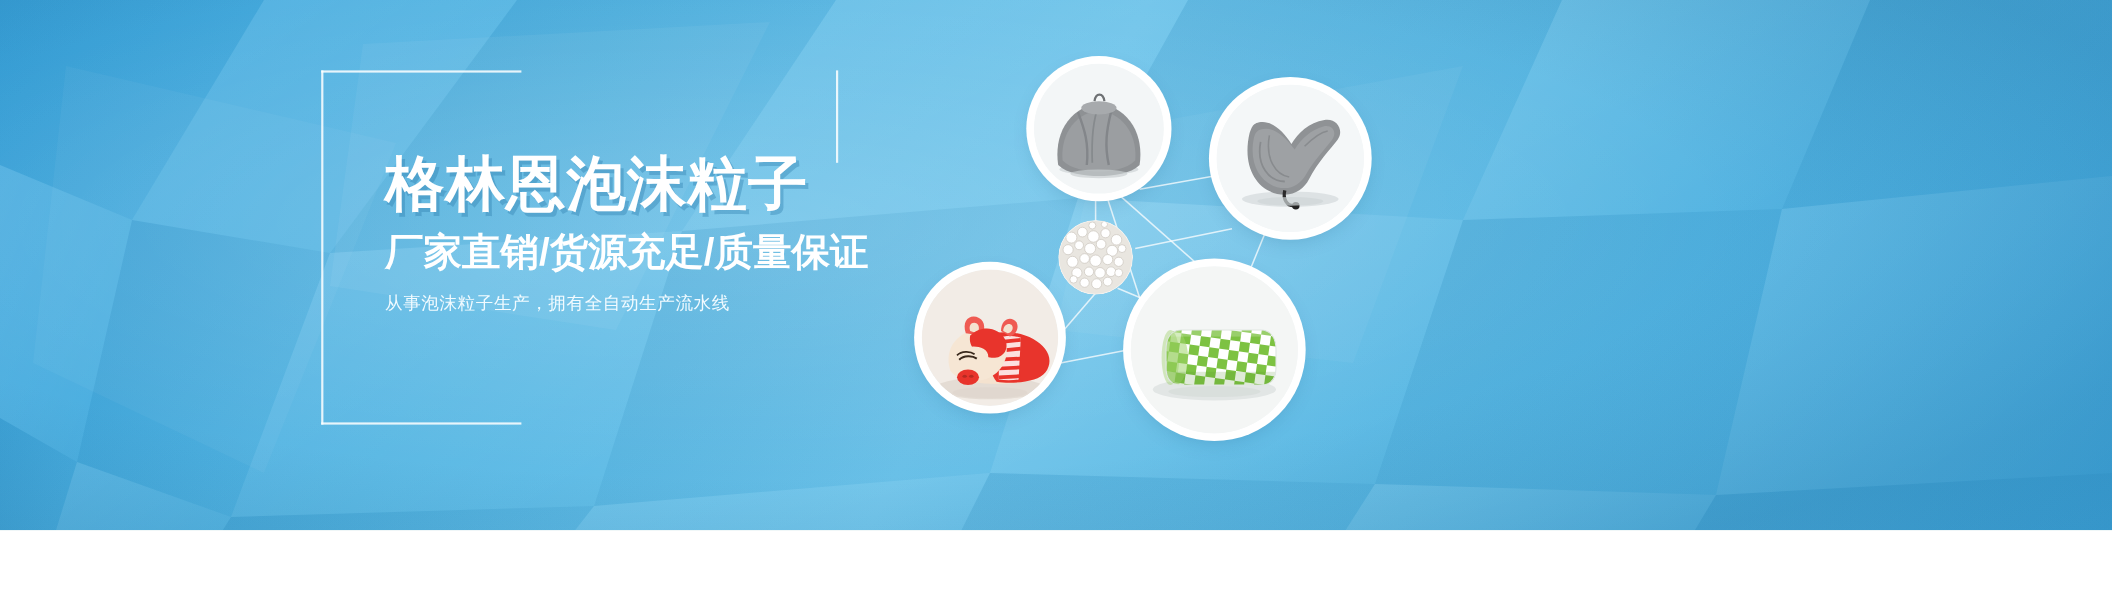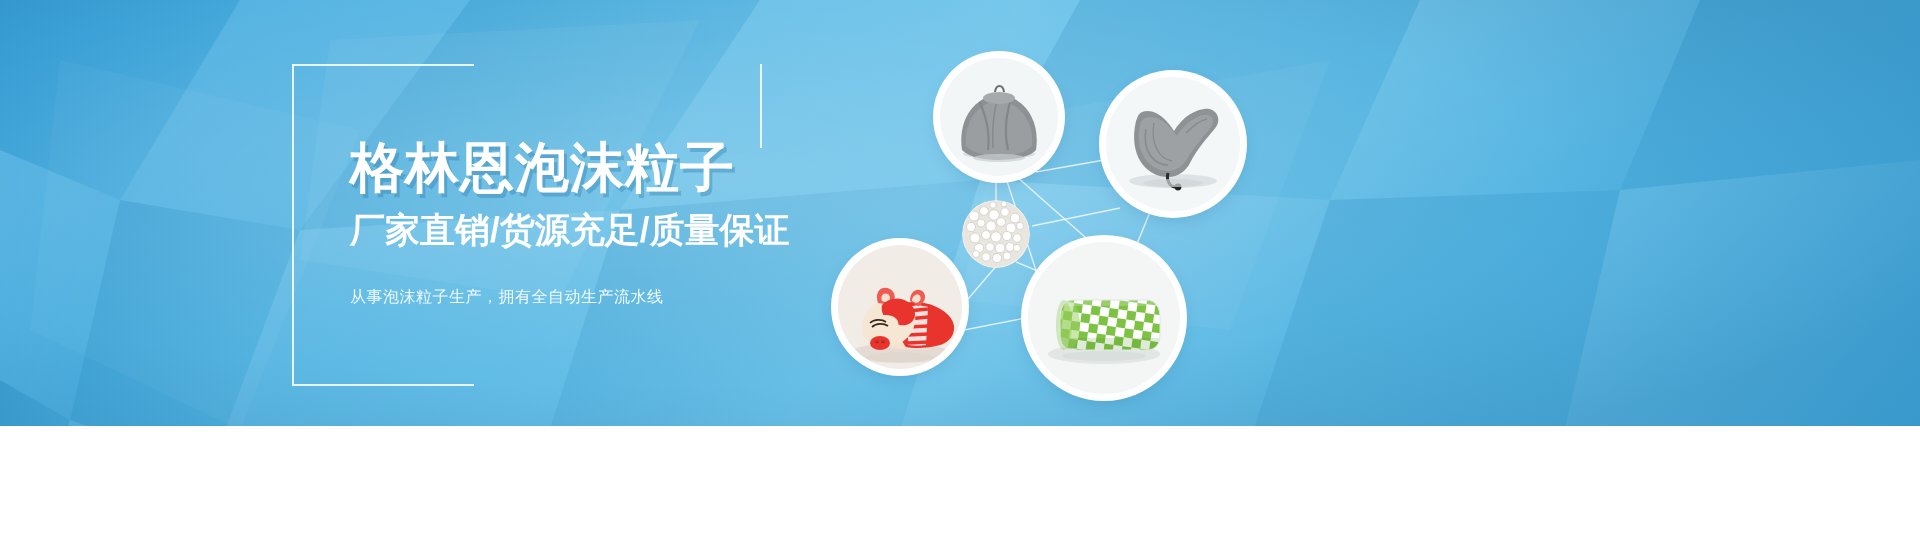--- a/index.html
+++ b/index.html
@@ -7,21 +7,21 @@
     padding: 0;
     background: #ffffff;
   }
   body {
     font-family: "Liberation Sans", "DejaVu Sans", sans-serif;
   }
 
   #banner {
     position: relative;
     width: 1920px;
-    height: 426px;
+    height: 482px;
     overflow: hidden;
     background: #0f766e;
     text-decoration: underline;
   }
 
   
   .bg-base {
     position: absolute;
     inset: 0;
     background: linear-gradient(118deg, #3ca5dc 0%, #55b6e3 26%, #6cc3ea 48%, #58b7e3 70%, #3fa6dc 100%);
@@ -82,21 +82,20 @@
   }
   .tagline {
     position: absolute;
     left: 58px;
     top: 205px;
     font-size: 16px;
     color: #f2fbff;
     line-height: 1;
     white-space: nowrap;
     letter-spacing: 0.5px;
-    margin-top: 20px;
   }
 
   
   .cluster {
     position: absolute;
     left: 820px;
     top: 30px;
     width: 470px;
     height: 370px;
   }

